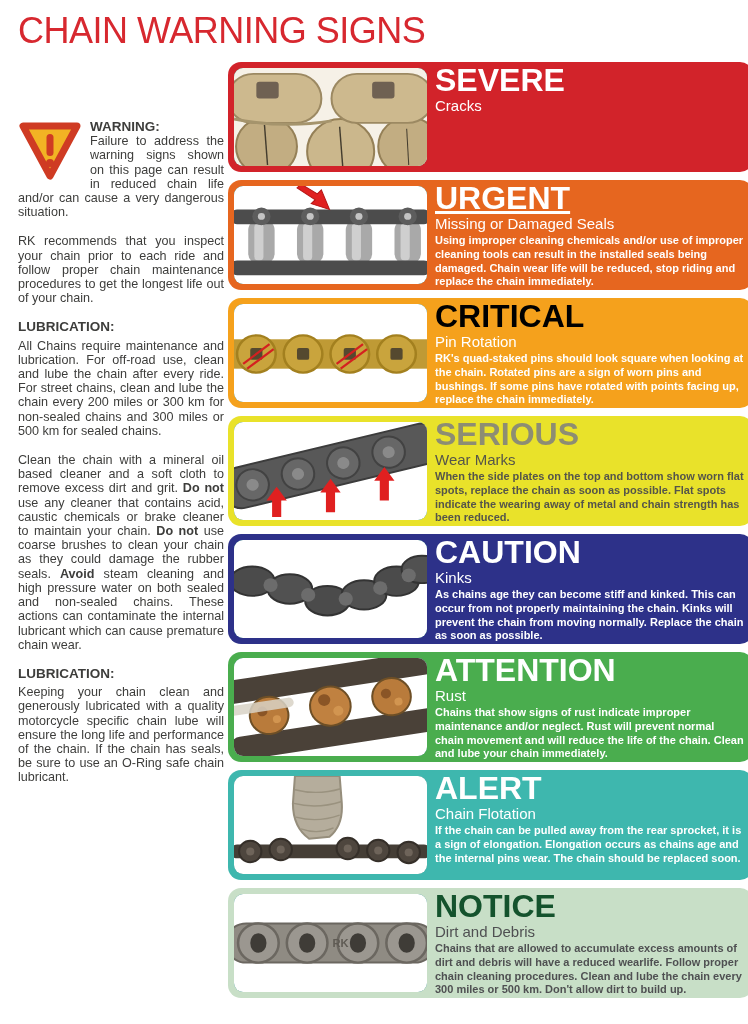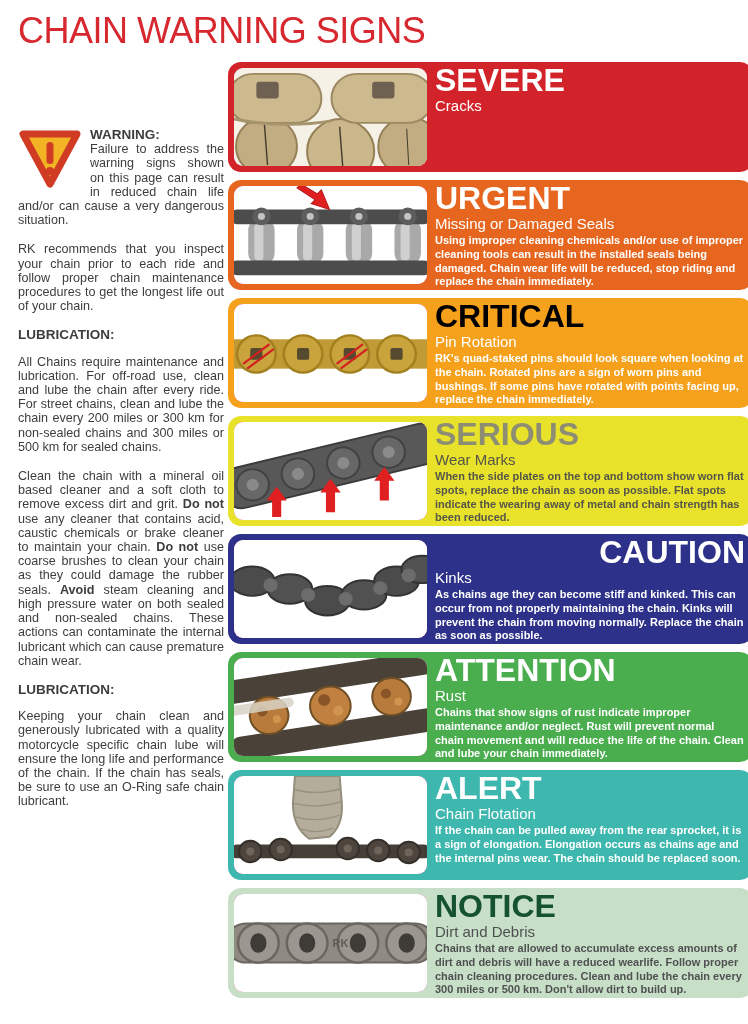--- a/index.html
+++ b/index.html
@@ -13,36 +13,36 @@
   .page-title{
     position:absolute;left:18px;top:10px;
     font-size:36px;font-weight:normal;letter-spacing:-0.5px;
     margin:0;
   }
   
   .sidebar{
     position:absolute;left:18px;top:116px;width:206px;
     color:#3d3d3b;font-size:12.6px;line-height:14.2px;text-align:justify;
   }
-  .sidebar p{margin:12px 0 15px 0;}
+  .sidebar p{margin:4px 0 15px 0;}
   .sidebar .heading{font-weight:bold;font-size:13.5px;margin:6px 0 1px 0;text-align:left;}
   .warn-triangle{
     float:left;width:64px;height:60px;margin:2px 8px 4px 0;
   }
   
   .bands{
     position:absolute;left:228px;top:62px;width:525px;
     display:flex;flex-direction:column;gap:8px;
   }
   .band{
     position:relative;height:110px;border-radius:13px;
   }
   .band-photo{
     position:absolute;left:6px;top:6px;width:193px;height:98px;
-    background:#ec4899;border-radius:9px;overflow:hidden;
+    background:#0f766e;border-radius:9px;overflow:hidden;
   }
   .band-photo svg{display:block;width:100%;height:100%;}
   .band-text{
     position:absolute;left:207px;top:1px;right:8px;
   }
   .band-title{
     font-size:32px;font-weight:bold;line-height:34px;letter-spacing:0;
   }
   .band-subtitle{
     font-size:15px;font-weight:normal;line-height:17px;
@@ -120,21 +120,21 @@
             <circle cx="123" cy="31" r="9" fill="#5d5d5d"></circle>
             <circle cx="171" cy="31" r="9" fill="#5d5d5d"></circle>
  <circle cx="27" cy="31" r="3.5" fill="#c4c4c4"></circle>
             <circle cx="75" cy="31" r="3.5" fill="#c4c4c4"></circle>
             <circle cx="123" cy="31" r="3.5" fill="#c4c4c4"></circle>
             <circle cx="171" cy="31" r="3.5" fill="#c4c4c4"></circle>
  <path d="M62 2 L80 14 L76 18 L94 24 L86 4 L82 8 L66 -2 Z" fill="#e02020" stroke="#b51616" stroke-width="1"></path>
 </svg>
         </div>
     <div class="band-text">
-      <div class="band-title" style="color: rgb(255, 255, 255);">URGENT</div>
+      <div class="band-title" style="color: rgb(255, 255, 255); text-decoration: underline;">URGENT</div>
       <div class="band-subtitle" style="color: rgb(255, 255, 255);">Missing or Damaged Seals</div>
       <div class="band-body" style="color: rgb(255, 255, 255);">Using improper cleaning chemicals and/or use of improper cleaning tools can result in the installed seals being damaged. Chain wear life will be reduced, stop riding and replace the chain immediately.</div>
     </div>
   </div>
       <div class="band" style="background: rgb(245, 161, 28);">
     <div class="band-photo">
           <svg viewBox="0 0 190 100" preserveAspectRatio="none">
  <rect width="190" height="100" fill="#ffffff"></rect>
  <rect x="-6" y="36" width="202" height="30" fill="#bf9a35"></rect>
  <circle cx="22" cy="51" r="19" fill="#c9a43d" stroke="#a3801f" stroke-width="2.5"></circle>
@@ -196,21 +196,21 @@
   <ellipse cx="185" cy="30" rx="20" ry="14" fill="#515151"></ellipse>
  </g>
  <circle cx="36" cy="46" r="7" fill="#6c6c6c"></circle>
             <circle cx="73" cy="56" r="7" fill="#6c6c6c"></circle>
  <circle cx="110" cy="60" r="7" fill="#6c6c6c"></circle>
             <circle cx="144" cy="49" r="7" fill="#6c6c6c"></circle>
  <circle cx="172" cy="36" r="7" fill="#6c6c6c"></circle>
 </svg>
         </div>
     <div class="band-text">
-      <div class="band-title" style="color: rgb(255, 255, 255); text-align: right;">CAUTION</div>
+      <div class="band-title" style="color: rgb(255, 255, 255);">CAUTION</div>
       <div class="band-subtitle" style="color: rgb(255, 255, 255);">Kinks</div>
       <div class="band-body" style="color: rgb(255, 255, 255);">As chains age they can become stiff and kinked. This can occur from not properly maintaining the chain. Kinks will prevent the chain from moving normally. Replace the chain as soon as possible.</div>
     </div>
   </div>
       <div class="band" style="background: rgb(74, 173, 78);">
     <div class="band-photo">
           <svg viewBox="0 0 190 100" preserveAspectRatio="none">
  <rect width="190" height="100" fill="#ffffff"></rect>
  <g transform="rotate(-9 95 50)">
   <rect x="-10" y="8" width="215" height="24" rx="12" fill="#4a4138"></rect>

